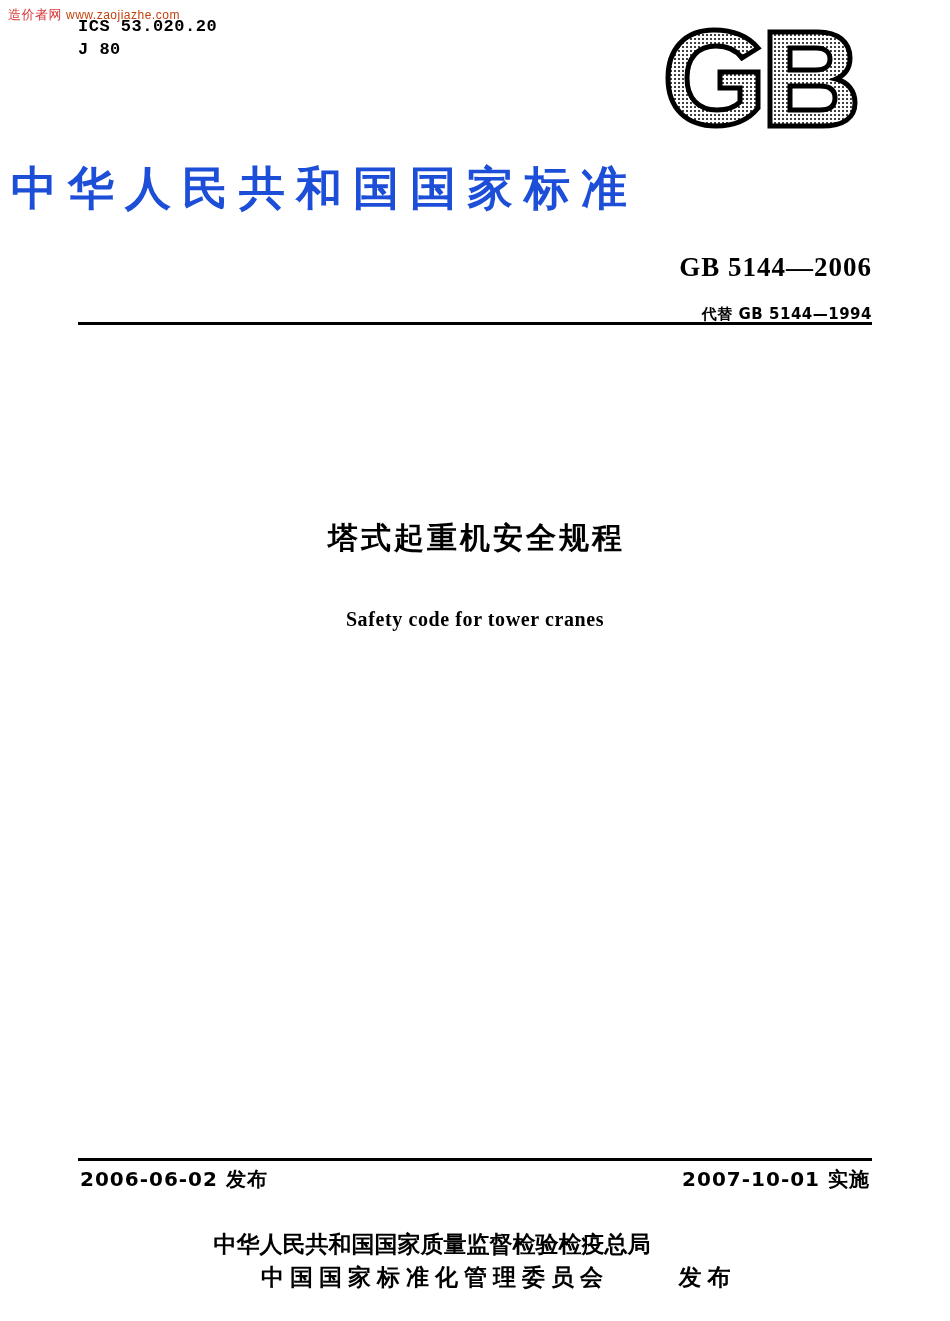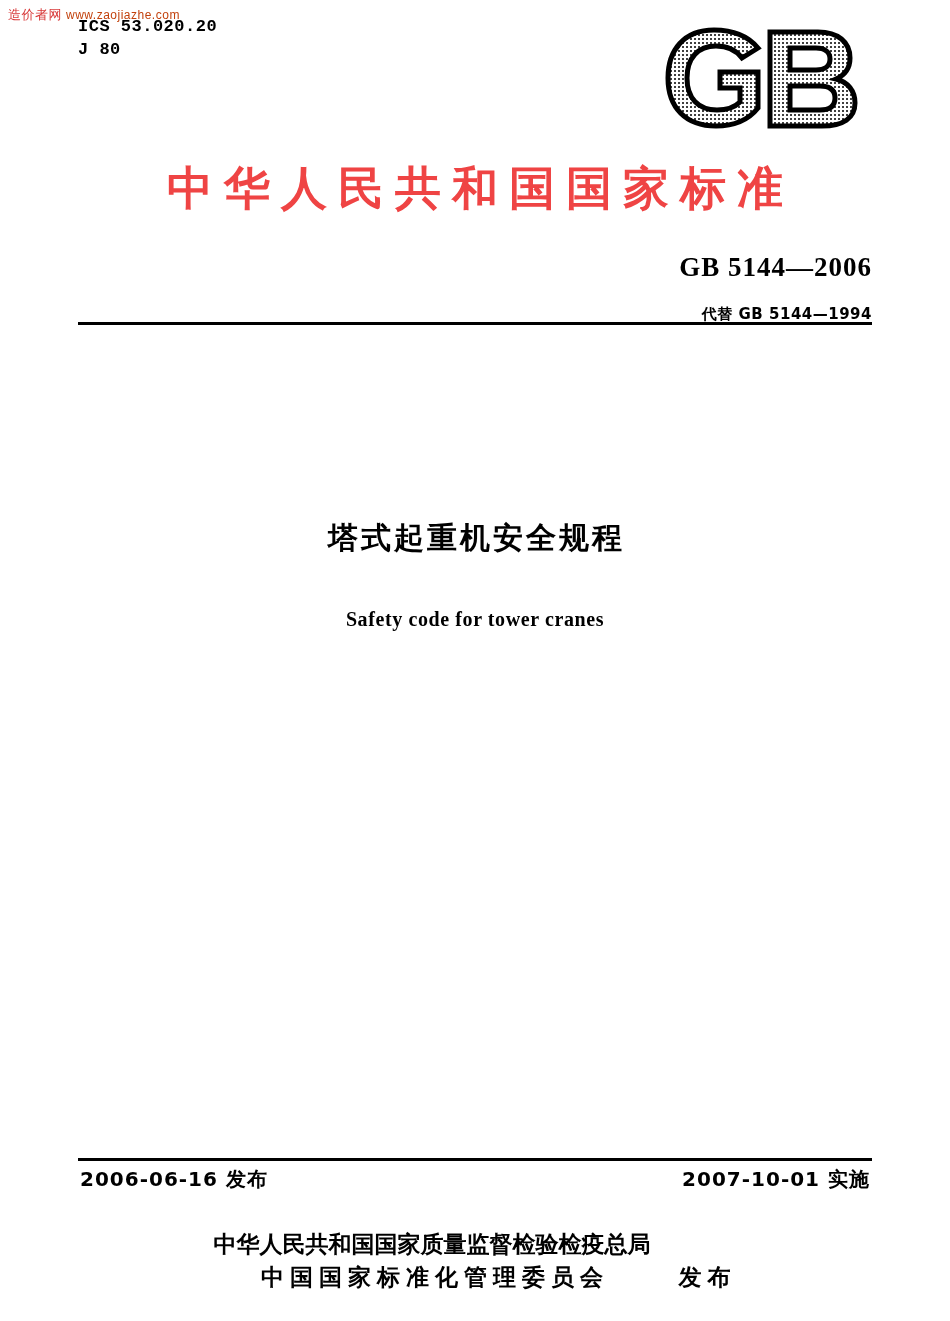--- a/index.html
+++ b/index.html
@@ -61,27 +61,27 @@
     height: 112px;
   }
   .gb-logo svg { display: block; }
 
   
   .cn-title {
     position: absolute;
     left: 0;
     right: 0;
     top: 158px;
-    text-align: center;
+    text-align: left;
     font-family: "DejaVu Sans", "Liberation Sans", sans-serif;
     font-weight: bold;
     font-size: 46px;
     letter-spacing: 11px;
     text-indent: 11px;
-    color: #ef4444;
+    color: #1d4ed8;
   }
 
   
   .std-number {
     position: absolute;
     right: 78px;
     top: 252px;
     text-align: right;
     font-family: "Liberation Serif", serif;
   }
@@ -232,21 +232,21 @@
     <div class="replaces">代替 GB 5144—1994</div>
   </div>
 
   <div class="rule-top"></div>
 
   <div class="doc-title-cn">塔式起重机安全规程</div>
   <div class="doc-title-en">Safety code for tower cranes</div>
 
   <div class="rule-bottom"></div>
 
-  <div class="date-issue">2006-06-16 发布</div>
+  <div class="date-issue">2006-06-02 发布</div>
   <div class="date-effective">2007-10-01 实施</div>
 
   <div class="publisher">
     <div class="publisher-names">
       <div class="line1">中华人民共和国国家质量监督检验检疫总局</div>
       <div class="line2">中国国家标准化管理委员会</div>
     </div>
     <div class="publisher-verb">发布</div>
   </div>
 

